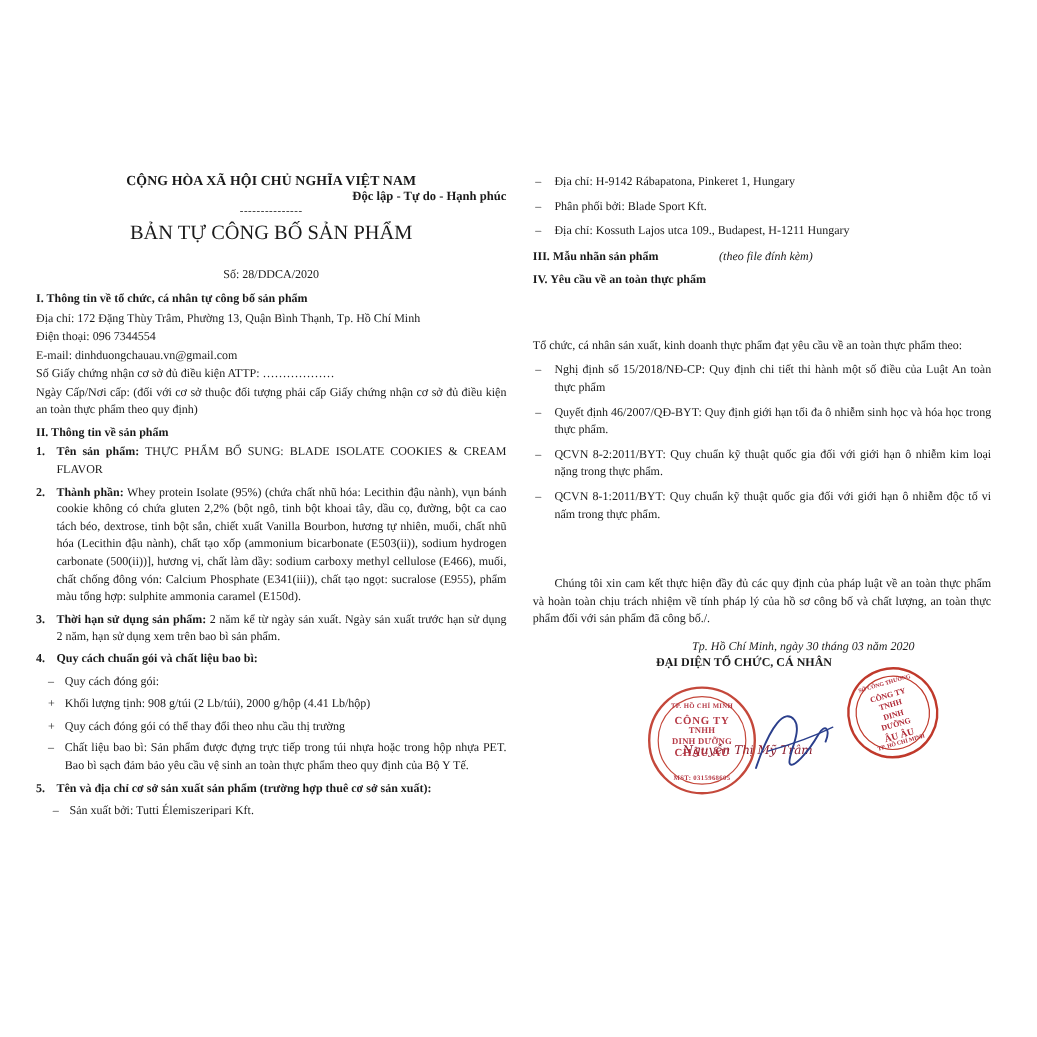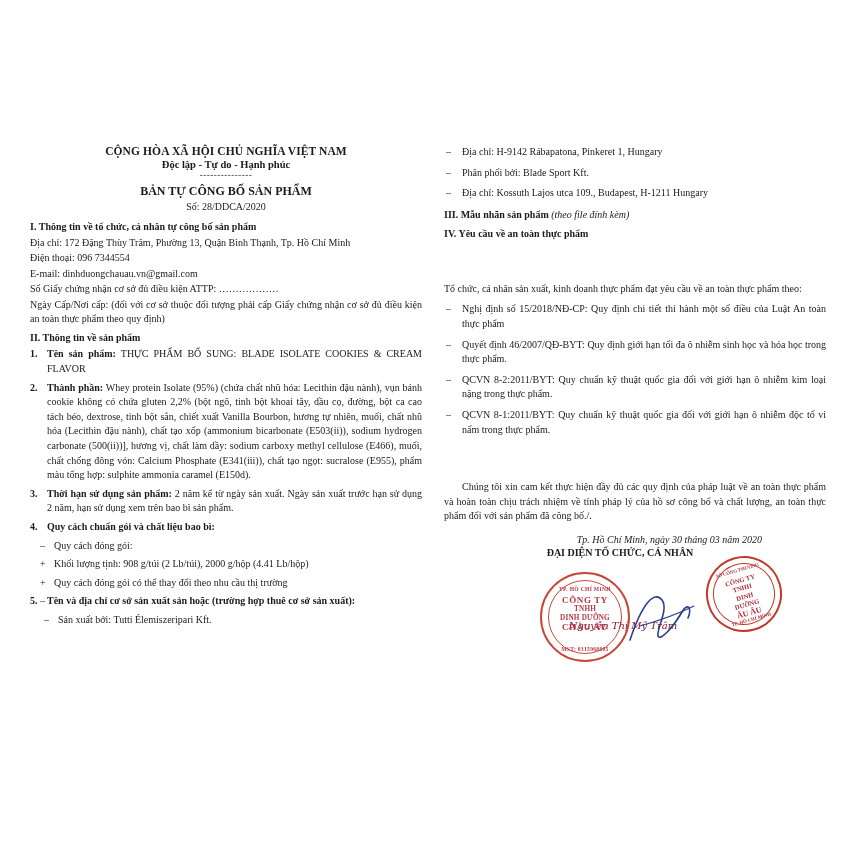--- a/index.html
+++ b/index.html
@@ -32,44 +32,45 @@
     gap: 22px;
   }
   .col {
     position: relative;
   }
   .col-left { width: 392px; }
   .col-right { width: 382px; }
 
   .center { text-align: center; }
   .bold { font-weight: bold; }
-  .italic { font-style: italic; }
+  .italic { font-style: italic; margin-left: 48px; }
 
   .hdr-country {
     font-size: 11.5px;
     font-weight: bold;
     letter-spacing: .1px;
     margin-bottom: 2px;
   }
   .hdr-motto {
     font-size: 10.5px;
     font-weight: bold;
     margin-bottom: 1px;
+    text-align: right;
   }
   .hdr-rule {
     font-size: 9px;
     letter-spacing: .5px;
     line-height: 8px;
     margin-bottom: 3px;
   }
   .hdr-title {
-    font-size: 12px;
-    font-weight: bold;
+    font-size: 17px;
+    font-weight: normal;
     margin-top: 5px;
-    margin-bottom: 2px;
+    margin-bottom: 20px;
   }
   .hdr-num {
     font-size: 10px;
     margin-bottom: 9px;
   }
 
   .sec-title {
     font-size: 10px;
     font-weight: bold;
     margin: 6px 0 4px 0;
@@ -311,25 +312,25 @@
       <div class="dash-item sub-dash">
         <span class="mk">–</span><span>Quy cách đóng gói:</span>
       </div>
       <div class="dash-item sub-dash">
         <span class="mk">+</span><span>Khối lượng tịnh: 908 g/túi (2 Lb/túi), 2000 g/hộp (4.41 Lb/hộp)</span>
       </div>
       <div class="dash-item sub-dash">
         <span class="mk">+</span><span>Quy cách đóng gói có thể thay đổi theo nhu cầu thị trường</span>
       </div>
       <div class="dash-item sub-dash">
-        <span class="mk">–</span>
+        <span class="mk">–</span><span>Chất liệu bao bì: Sản phẩm được đựng trực tiếp trong túi nhựa hoặc trong hộp nhựa PET. Bao bì sạch đảm bảo yêu cầu vệ sinh an toàn thực phẩm theo quy định của Bộ Y Tế.</span>
       </div>
 
       <div class="num-item">
-        <span class="mk">5.</span><span class="bold">Tên và địa chỉ cơ sở sản xuất sản hoặc</span><span class="bold"> (trường hợp thuê cơ sở sản xuất):</span>
+        <span class="mk">5.</span><span class="bold">Tên và địa chỉ cơ sở sản xuất sản phẩm</span><span class="bold"> (trường hợp thuê cơ sở sản xuất):</span>
       </div>
 
       <div class="dash-item sub-dash2">
         <span class="mk">–</span><span>Sản xuất bởi: Tutti Élemiszeripari Kft.</span>
       </div>
     </div>
 
     <div class="col col-right">
 
       <div class="right-dash">

